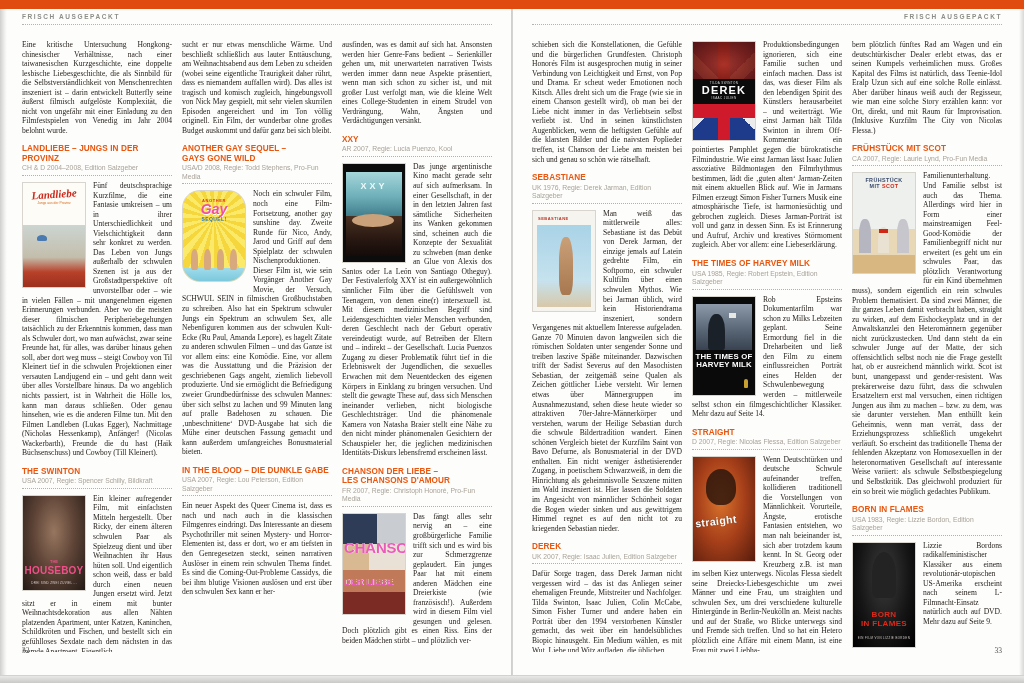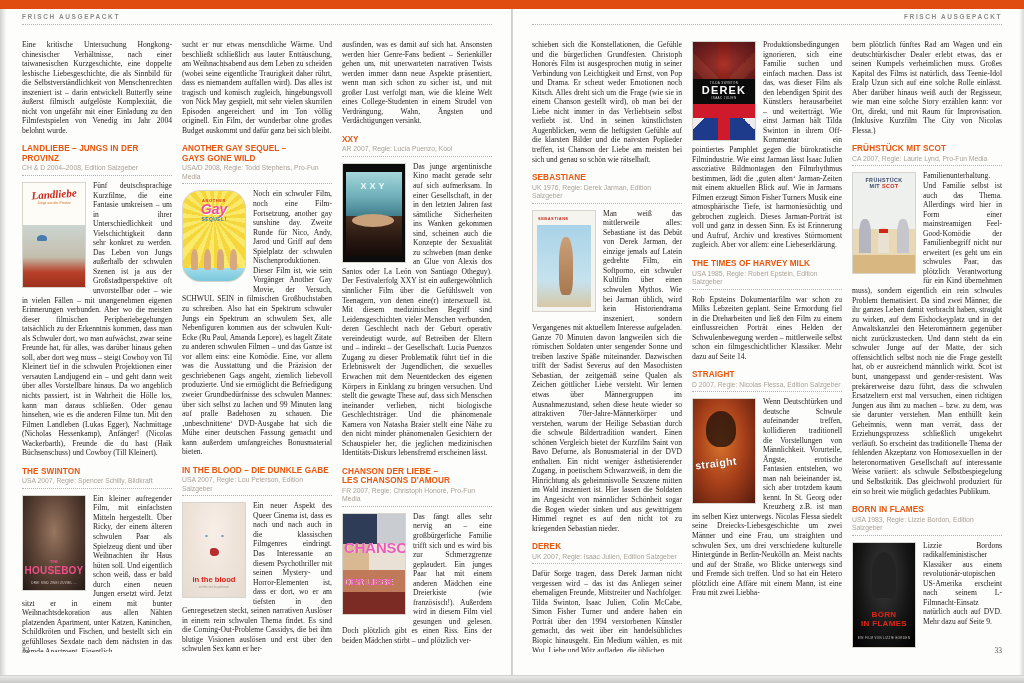--- a/index.html
+++ b/index.html
@@ -189,27 +189,20 @@
         <div class="ags-fig" style="left:47px"></div>
       </div>
       <p class="body">Noch ein schwuler Film, noch eine Film-Fortsetzung, another gay sunshine day. Zweite Runde für Nico, Andy, Jarod und Griff auf dem Spielplatz der schwulen Nischenproduktionen. Dieser Film ist, wie sein Vorgänger Another Gay Movie, der Versuch, SCHWUL SEIN in filmischen Großbuchstaben zu schreiben. Also hat ein Spektrum schwuler Jungs ein Spektrum an schwulem Sex, alle Nebenfiguren kommen aus der schwulen Kult-Ecke (Ru Paul, Amanda Lepore), es hagelt Zitate zu anderen schwulen Filmen – und das Ganze ist vor allem eins: eine Komödie. Eine, vor allem was die Ausstattung und die Präzision der geschriebenen Gags angeht, ziemlich liebevoll produzierte. Und sie ermöglicht die Befriedigung zweier Grundbedürfnisse des schwulen Mannes: über sich selbst zu lachen und 99 Minuten lang auf pralle Badehosen zu schauen. Die ‚unbeschnittene‘ DVD-Ausgabe hat sich die Mühe einer deutschen Fassung gemacht und kann außerdem umfangreiches Bonusmaterial bieten.</p>
     </div>
   </div>
   <div class="section">
     <h3 class="stitle">IN THE BLOOD – DIE DUNKLE GABE</h3>
     <div class="credit">USA 2007, Regie: Lou Peterson, Edition Salzgeber</div>
     <div class="dotrule"></div>
     <div class="flow">
-      <div class="poster p-itb">
-        <div class="abs itb-eye" style="left:22px"></div>
-        <div class="abs itb-eye" style="left:38px"></div>
-        <div class="abs itb-blood"></div>
-        <div class="itb-title">in the blood</div>
-        <div class="itb-sub">ein film von lou peterson</div>
-      </div>
       <p class="body">Ein neuer Aspekt des Queer Cinema ist, dass es nach und nach auch in die klassischen Filmgenres eindringt. Das Interessante an diesem Psychothriller mit seinen Mystery- und Horror-Elementen ist, dass er dort, wo er am tiefsten in den Genregesetzen steckt, seinen narrativen Auslöser in einem rein schwulen Thema findet. Es sind die Coming-Out-Probleme Cassidys, die bei ihm blutige Visionen auslösen und erst über den schwulen Sex kann er her-</p>
     </div>
   </div>
 </div>
 
 <div class="col" style="left:342px">
   <p class="body">ausfinden, was es damit auf sich hat. Ansonsten werden hier Genre-Fans bedient – Serienkiller gehen um, mit unerwarteten narrativen Twists werden immer dann neue Aspekte präsentiert, wenn man sich schon zu sicher ist, und mit großer Lust verfolgt man, wie die kleine Welt eines College-Studenten in einem Strudel von Verdrängung, Wahn, Ängsten und Verdächtigungen versinkt.</p>
   <div class="section">
     <h3 class="stitle">XXY</h3>
     <div class="credit">AR 2007, Regie: Lucia Puenzo, Kool</div>
@@ -280,20 +273,28 @@
         <div class="dk-isaac">ISAAC JULIEN</div>
       </div>
     </div>
     <p class="body">Produktionsbedingungen ignorieren, sich eine Familie suchen und einfach machen. Dass ist das, was dieser Film als den lebendigen Spirit des Künstlers herausarbeitet – und weiterträgt. Wie einst Jarman hält Tilda Swinton in ihrem Off-Kommentar ein pointiertes Pamphlet gegen die bürokratische Filmindustrie. Wie einst Jarman lässt Isaac Julien assoziative Bildmontagen den Filmrhythmus bestimmen, lädt die ‚guten alten‘ Jarman-Zeiten mit einem aktuellen Blick auf. Wie in Jarmans Filmen erzeugt Simon Fisher Turners Musik eine atmosphärische Tiefe, ist harmoniesüchtig und gebrochen zugleich. Dieses Jarman-Porträt ist voll und ganz in dessen Sinn. Es ist Erinnerung und Aufruf, Archiv und kreatives Störmoment zugleich. Aber vor allem: eine Liebeserklärung.</p>
   </div>
   <div class="section">
     <h3 class="stitle">THE TIMES OF HARVEY MILK</h3>
     <div class="credit">USA 1985, Regie: Robert Epstein, Edition Salzgeber</div>
     <div class="dotrule"></div>
     <div class="flow">
+      <div class="poster p-harvey">
+        <div class="abs hm-photo"></div>
+        <div class="abs hm-fig"></div>
+        <div class="abs hm-paper"></div>
+        <div class="abs hm-title">THE TIMES OF
+HARVEY MILK</div>
+        <div class="abs hm-oscar"></div>
+      </div>
       <p class="body">Rob Epsteins Dokumentarfilm war schon zu Milks Lebzeiten geplant. Seine Ermordung fiel in die Dreharbeiten und ließ den Film zu einem einflussreichen Porträt eines Helden der Schwulenbewegung werden – mittlerweile selbst schon ein filmgeschichtlicher Klassiker. Mehr dazu auf Seite 14.</p>
     </div>
   </div>
   <div class="section">
     <h3 class="stitle">STRAIGHT</h3>
     <div class="credit">D 2007, Regie: Nicolas Flessa, Edition Salzgeber</div>
     <div class="dotrule"></div>
     <div class="flow">
       <div class="poster p-straight">
         <div class="abs st-fig"></div>

